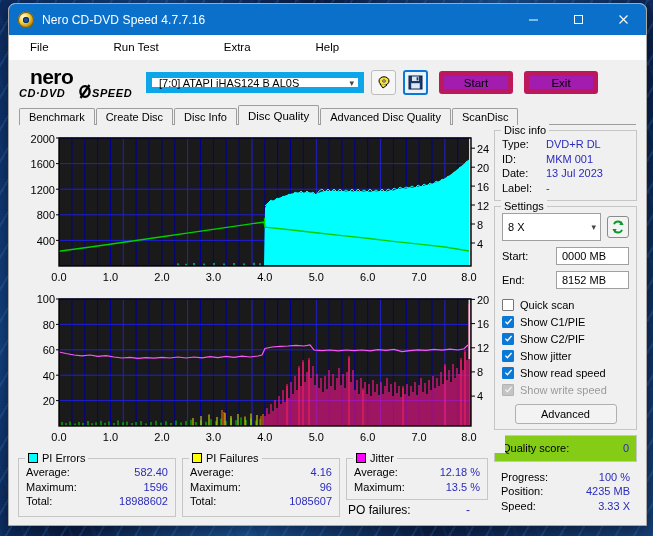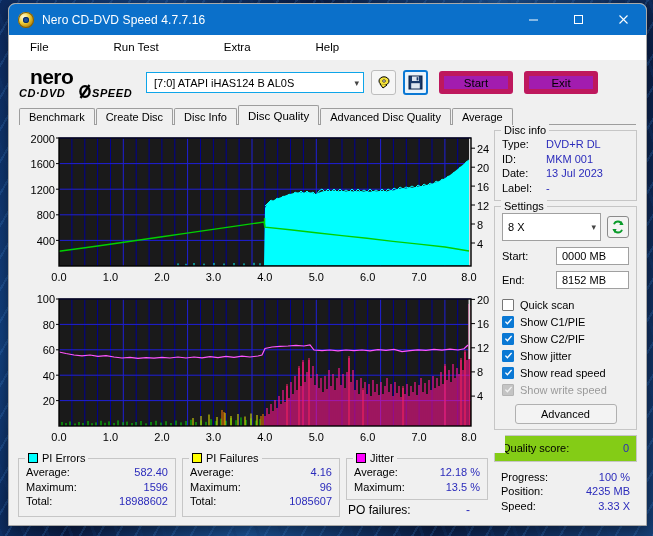--- a/index.html
+++ b/index.html
@@ -63,21 +63,21 @@
   }
   .menuitem{padding:3px 9px;font-size:11.5px;color:#000;}
   
   .toolbar{
     flex:0 0 auto;height:45px;background:#f0f0f0;
     display:flex;align-items:center;padding:0 9px;
     position:relative;
   }
   .nerologo{width:118px;height:38px;display:block;flex:0 0 auto;margin-right:10px;}
   .drivebox{
-    flex:0 0 auto;width:218px;height:21px;background:#fff;border:1px solid #0ea5e9;
+    flex:0 0 auto;width:218px;height:21px;background:#fff;border:6px solid #0ea5e9;
     display:flex;align-items:center;padding:0 4px 0 7px;font-size:11px;color:#000;
     box-sizing:border-box;
   }
   .drivebox .dtext{white-space:nowrap;overflow:hidden;}
   .drivebox .chev{margin-left:auto;color:#444;font-size:9px;}
   .tbtn{
     width:25px;height:25px;margin-left:7px;background:#f6f6f6;border:1px solid #bdbdbd;
     border-radius:3px;display:flex;align-items:center;justify-content:center;box-sizing:border-box;
   }
   .tbtn.sel{border:2px solid #0a78d4;background:#eaf3fb;}
@@ -241,21 +241,21 @@
     <div class="bigbtn">Start</div>
     <div class="bigbtn">Exit</div>
   </div>
 
   <div class="tabstrip">
     <div class="tab">Benchmark</div>
     <div class="tab">Create Disc</div>
     <div class="tab">Disc Info</div>
     <div class="tab active">Disc Quality</div>
     <div class="tab">Advanced Disc Quality</div>
-    <div class="tab">Average</div>
+    <div class="tab">ScanDisc</div>
   </div>
 
   <div class="content">
 
     <div class="leftcol">
 
       <div class="chartwrap">
         <svg width="487" height="160" viewBox="0 0 487 160">
           <rect x="0" y="0" width="487" height="160" fill="#f0f0f0"></rect>
 

